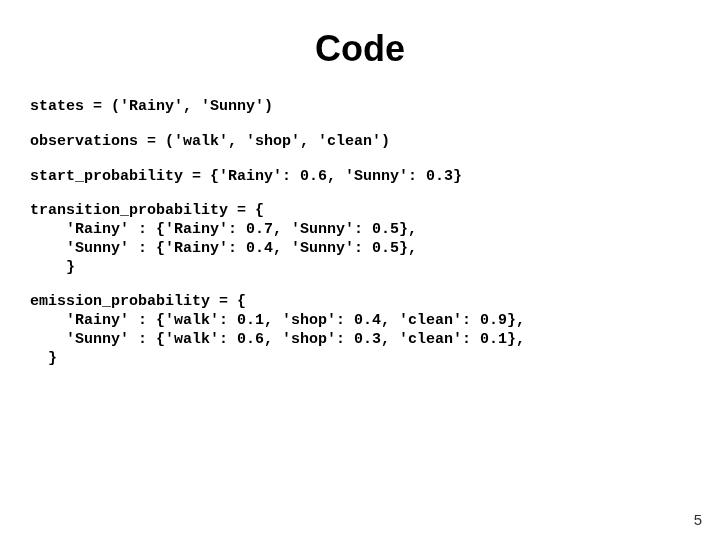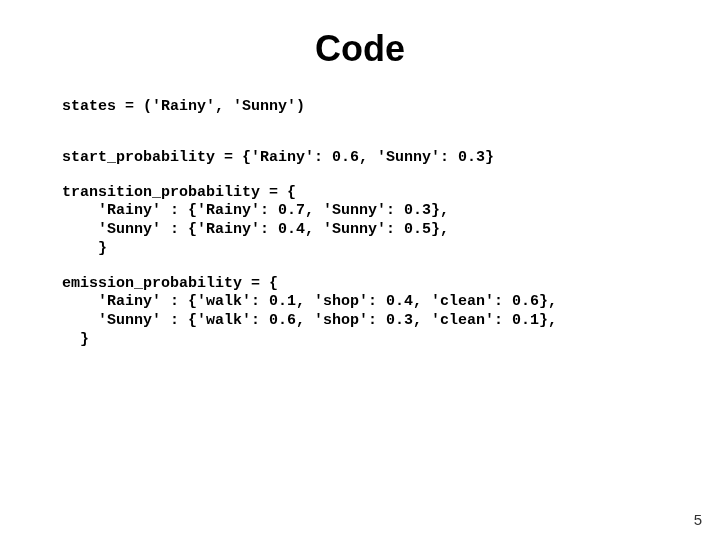--- a/index.html
+++ b/index.html
@@ -27,21 +27,20 @@
     margin-top: 8px;
     margin-bottom: 28px;
   }
   .code-block {
     font-family: "Courier New", Courier, monospace;
     font-size: 15px;
     font-weight: bold;
     color: #000;
     white-space: pre;
     line-height: 1.25;
-    margin-left: 32px;
   }
   .spacer {
     height: 16px;
   }
   .page-number {
     position: absolute;
     right: 18px;
     bottom: 12px;
     font-size: 15px;
     color: #333;
@@ -50,30 +49,31 @@
 </style>
 </head>
 <body>
 
 <div class="slide">
   <div class="title">Code</div>
 
   <div class="code-block">states = ('Rainy', 'Sunny')</div>
   <div class="spacer"></div>
 
+  <div class="code-block">observations = ('walk', 'shop', 'clean')</div>
   <div class="spacer"></div>
 
   <div class="code-block">start_probability = {'Rainy': 0.6, 'Sunny': 0.3}</div>
   <div class="spacer"></div>
 
   <div class="code-block">transition_probability = {</div>
-  <div class="code-block">    'Rainy' : {'Rainy': 0.7, 'Sunny': 0.3},</div>
+  <div class="code-block">    'Rainy' : {'Rainy': 0.7, 'Sunny': 0.5},</div>
   <div class="code-block">    'Sunny' : {'Rainy': 0.4, 'Sunny': 0.5},</div>
   <div class="code-block">    }</div>
   <div class="spacer"></div>
 
   <div class="code-block">emission_probability = {</div>
-  <div class="code-block">    'Rainy' : {'walk': 0.1, 'shop': 0.4, 'clean': 0.6},</div>
+  <div class="code-block">    'Rainy' : {'walk': 0.1, 'shop': 0.4, 'clean': 0.9},</div>
   <div class="code-block">    'Sunny' : {'walk': 0.6, 'shop': 0.3, 'clean': 0.1},</div>
   <div class="code-block">  }</div>
 
   <div class="page-number">5</div>
 </div>
 
 </body></html>

